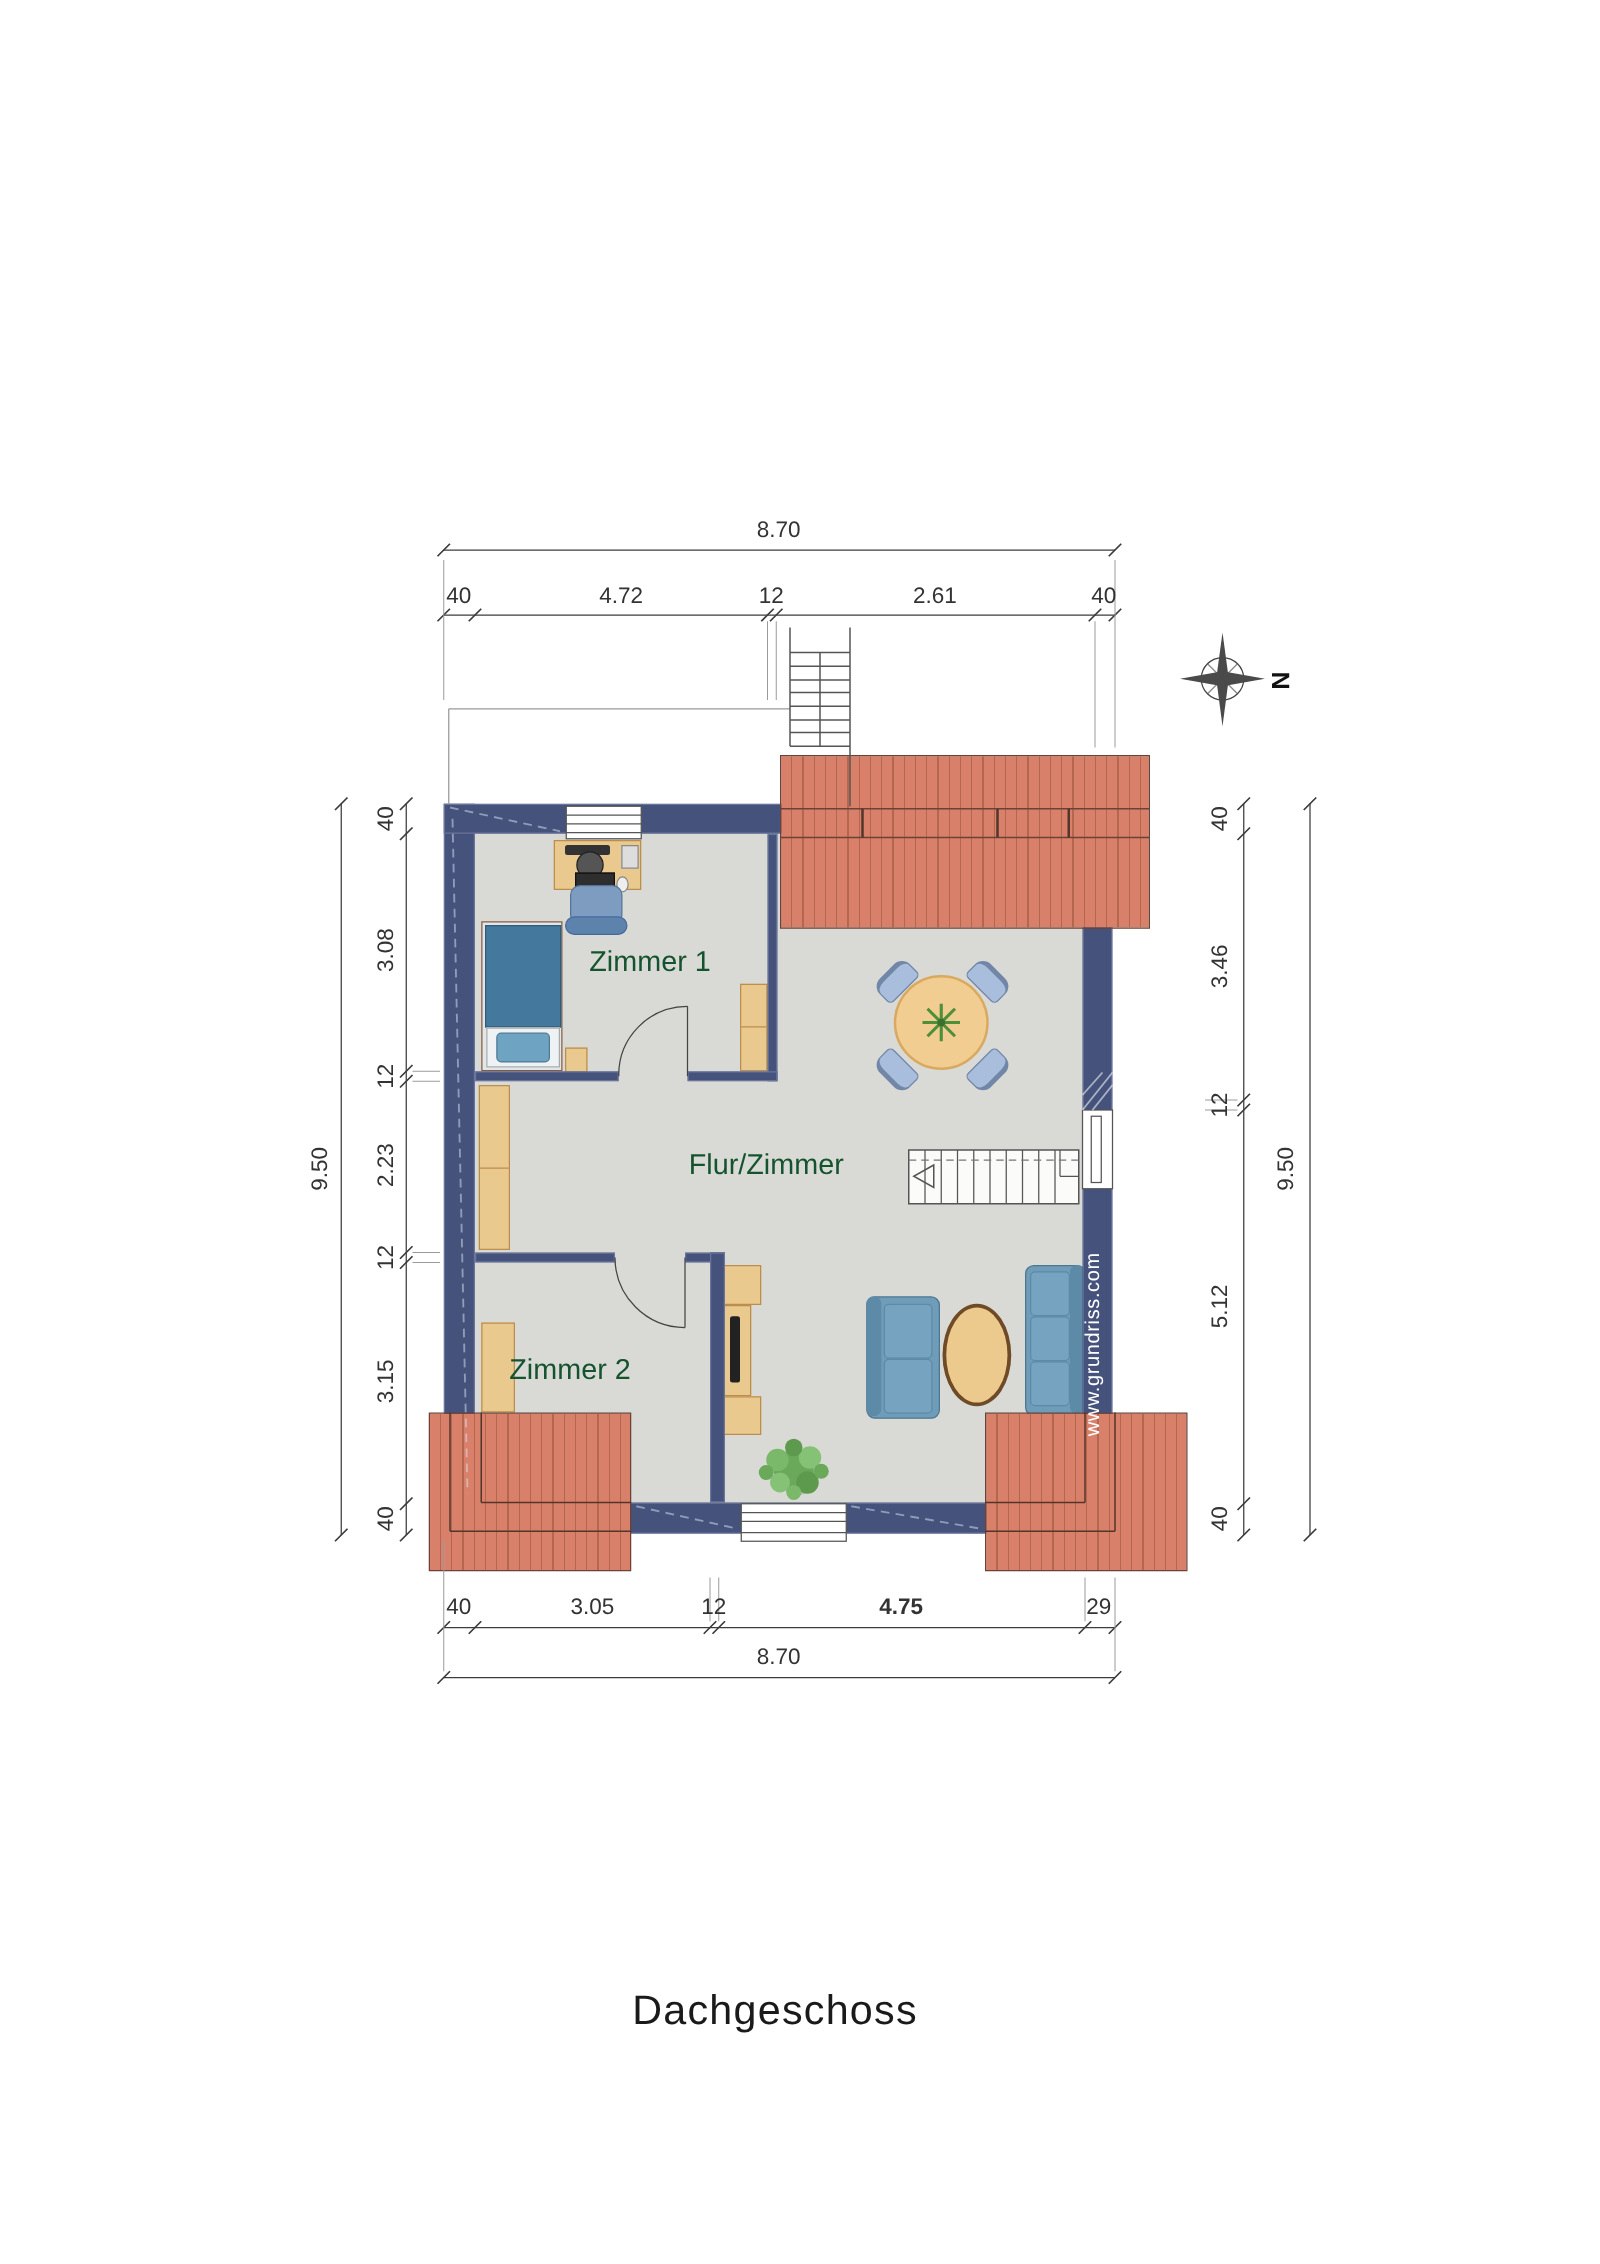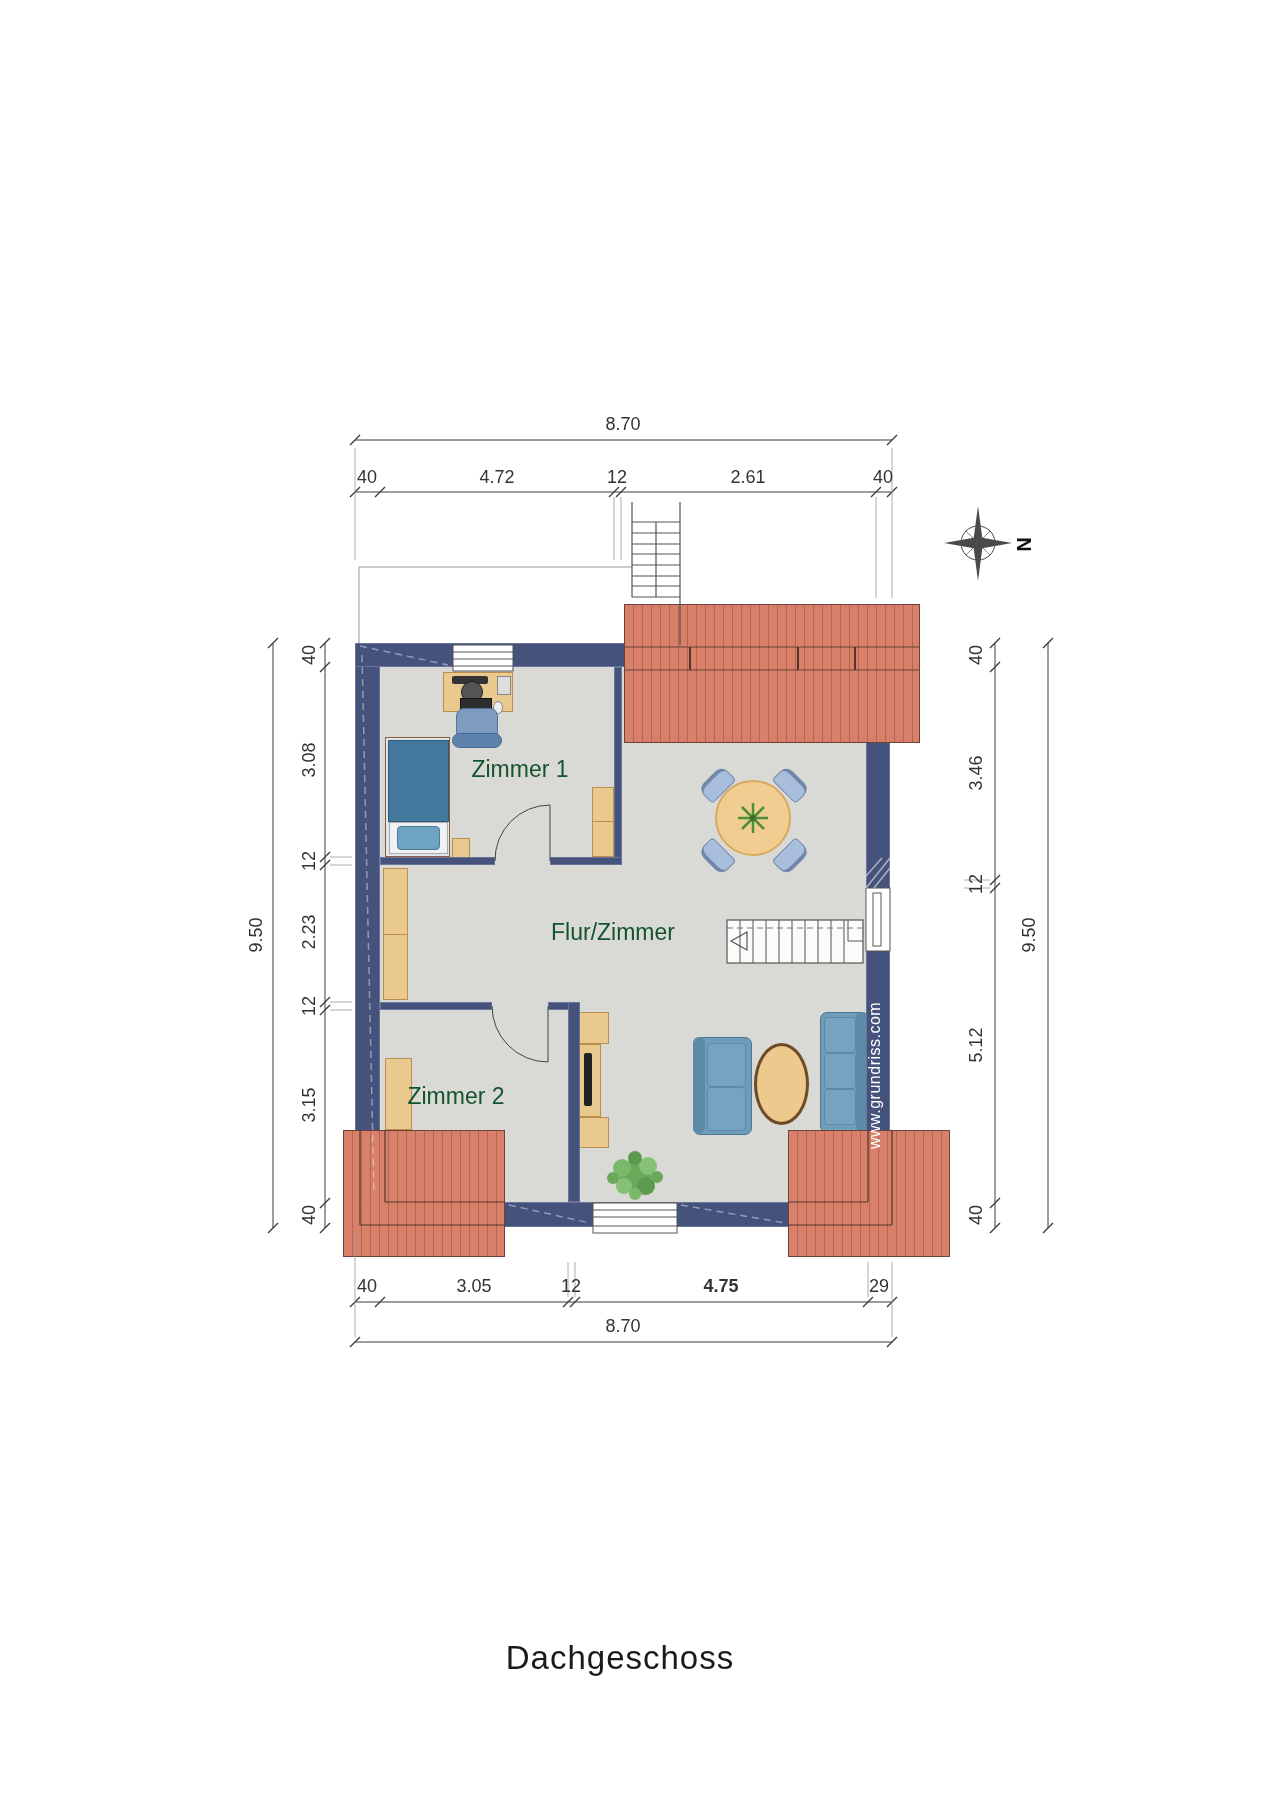--- a/index.html
+++ b/index.html
@@ -239,15 +239,15 @@
   <div class="dim v" style="left:309px;top:1215px;">40</div>
   <div class="dim v" style="left:256px;top:935px;">9.50</div>
 
   <div class="dim v" style="left:976px;top:655px;">40</div>
   <div class="dim v" style="left:976px;top:773px;">3.46</div>
   <div class="dim v" style="left:976px;top:884px;">12</div>
   <div class="dim v" style="left:976px;top:1045px;">5.12</div>
   <div class="dim v" style="left:976px;top:1215px;">40</div>
   <div class="dim v" style="left:1029px;top:935px;">9.50</div>
 
-  <div class="title" style="left:620px;top:1658px;">Dachgeschoss</div>
+  <div class="title" style="left:620px;top:1608px;">Dachgeschoss</div>
 
 </div>
 
 </body></html>

